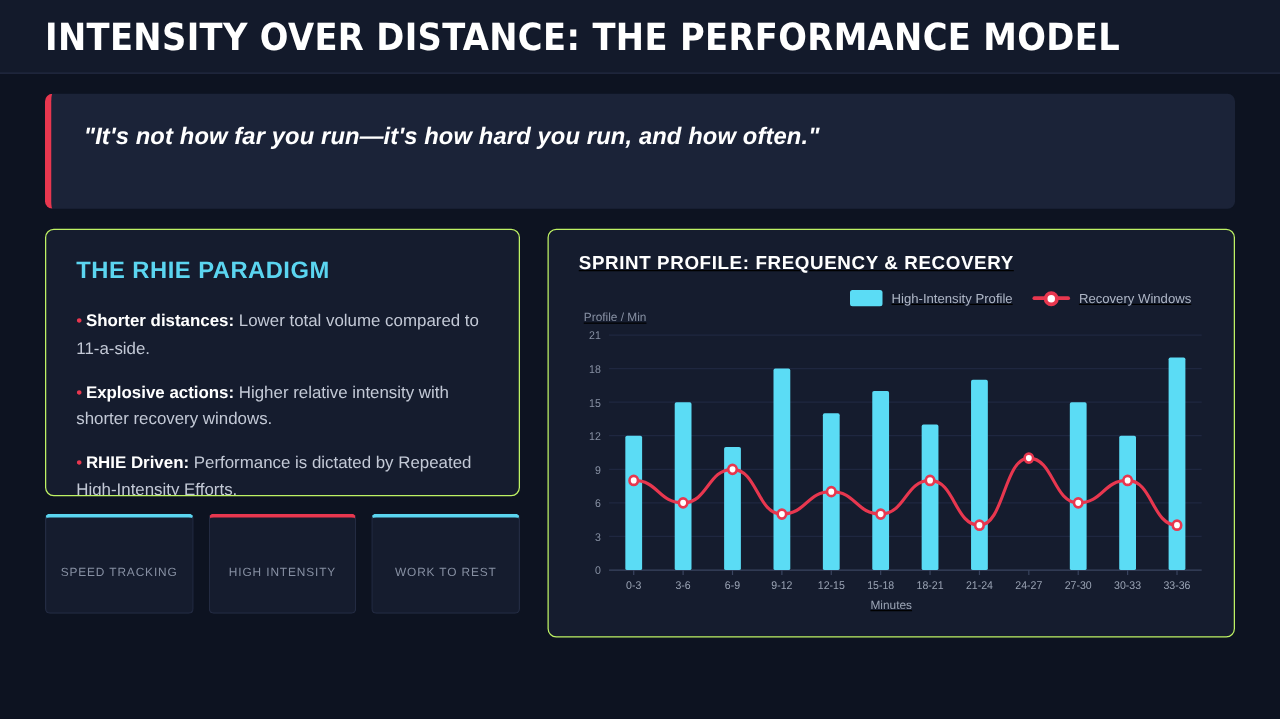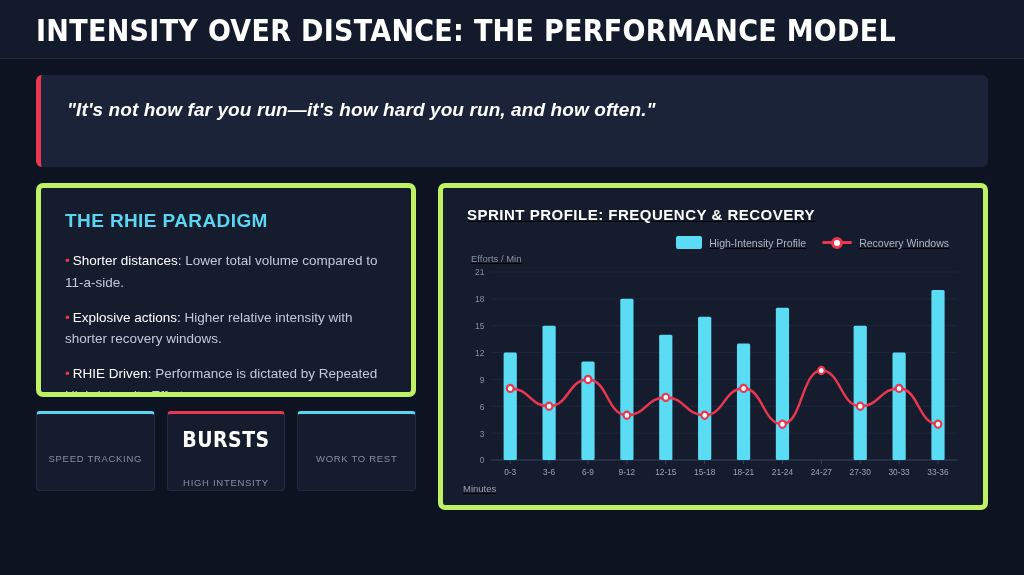--- a/index.html
+++ b/index.html
@@ -52,21 +52,21 @@
     display: flex;
     gap: 22px;
     padding: 16px 36px 0 36px;
     align-items: flex-start;
   }
   .left-col { width: 380px; flex: 0 0 380px; }
   .right-col { flex: 1; text-decoration: underline; }
 
   .panel {
     background: #151c2e;
-    border: 5px solid #bef264;
+    border: 1px solid #bef264;
     border-radius: 7px;
   }
 
   .rhie {
     padding: 22px 24px 14px 24px;
     height: 214px;
     overflow: hidden;
   }
   .rhie h2 {
     color: #5bd5f0;
@@ -76,21 +76,21 @@
     letter-spacing: 0.4px;
     margin-bottom: 18px;
   }
   .bullet {
     font-size: 13.5px;
     line-height: 1.62;
     color: #c3c9d6;
     margin-bottom: 13px;
   }
   .bullet .dot { color: #e8374f; margin-right: 3px; }
-  .bullet b { color: #ffffff; font-weight: 400; }
+  .bullet b { color: #ffffff; font-weight: 700; }
 
   
   .stats { display: flex; gap: 12px; margin-top: 14px; }
   .stat {
     flex: 1;
     background: #151c2e;
     border: 1px solid #232b42;
     border-radius: 4px;
     border-top: 3px solid #5bd5f0;
     padding: 14px 6px 20px 6px;
@@ -164,20 +164,21 @@
     margin-top: 2px;
   }
 
   .plot-area {
     position: relative;
     margin-top: 2px;
     height: 216px;
   }
   svg.chart { display: block; width: 100%; height: 216px; }
   .axis-title-x {
+    text-align: center;
     font-size: 9.5px;
     color: #9aa3b4;
     margin-top: 1px;
   }
 </style>
 </head>
 <body>
 
 <div class="slide">
 
@@ -206,21 +207,20 @@
         <div class="bullet">
           <span class="dot">•</span><b>RHIE Driven:</b><span> Performance is dictated by Repeated High-Intensity Efforts.</span>
         </div>
       </div>
 
       <div class="stats">
         <div class="stat">
           <div class="small">Speed Tracking</div>
         </div>
         <div class="stat red">
-          <div class="big">BURSTS</div>
           <div class="small">High Intensity</div>
         </div>
         <div class="stat">
           <div class="small">Work to Rest</div>
         </div>
       </div>
     </div>
 
     <div class="right-col">
       <div class="panel chart-panel">
@@ -230,21 +230,21 @@
           <div class="legend-item">
             <span class="legend-swatch"></span>
             <span class="legend-label">High-Intensity Profile</span>
           </div>
           <div class="legend-item">
             <span class="legend-line"></span>
             <span class="legend-label">Recovery Windows</span>
           </div>
         </div>
 
-        <div class="axis-title-y">Efforts / Min</div>
+        <div class="axis-title-y">Profile / Min</div>
 
         <div class="plot-area">
           <svg class="chart" id="chart-svg" viewBox="0 0 540 216" preserveAspectRatio="none">
               <line x1="30" y1="194" x2="534" y2="194" stroke="#3a4560" stroke-width="1"></line>
               <text x="23" y="197.5" fill="#8790a3" font-size="9" text-anchor="end" font-family="&quot;Liberation Sans&quot;, sans-serif">0</text>
               <line x1="30" y1="167.14285714285714" x2="534" y2="167.14285714285714" stroke="#1f2740" stroke-width="1"></line>
               <text x="23" y="170.64285714285714" fill="#8790a3" font-size="9" text-anchor="end" font-family="&quot;Liberation Sans&quot;, sans-serif">3</text>
               <line x1="30" y1="140.28571428571428" x2="534" y2="140.28571428571428" stroke="#1f2740" stroke-width="1"></line>
               <text x="23" y="143.78571428571428" fill="#8790a3" font-size="9" text-anchor="end" font-family="&quot;Liberation Sans&quot;, sans-serif">6</text>
               <line x1="30" y1="113.42857142857143" x2="534" y2="113.42857142857143" stroke="#1f2740" stroke-width="1"></line>

